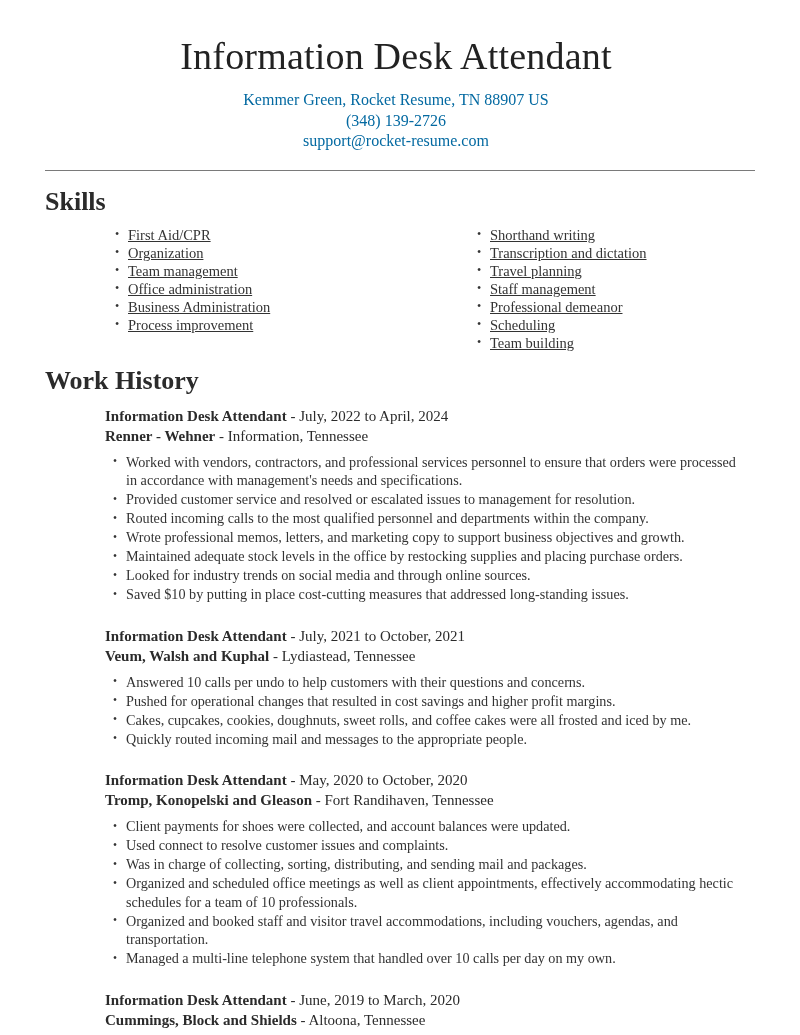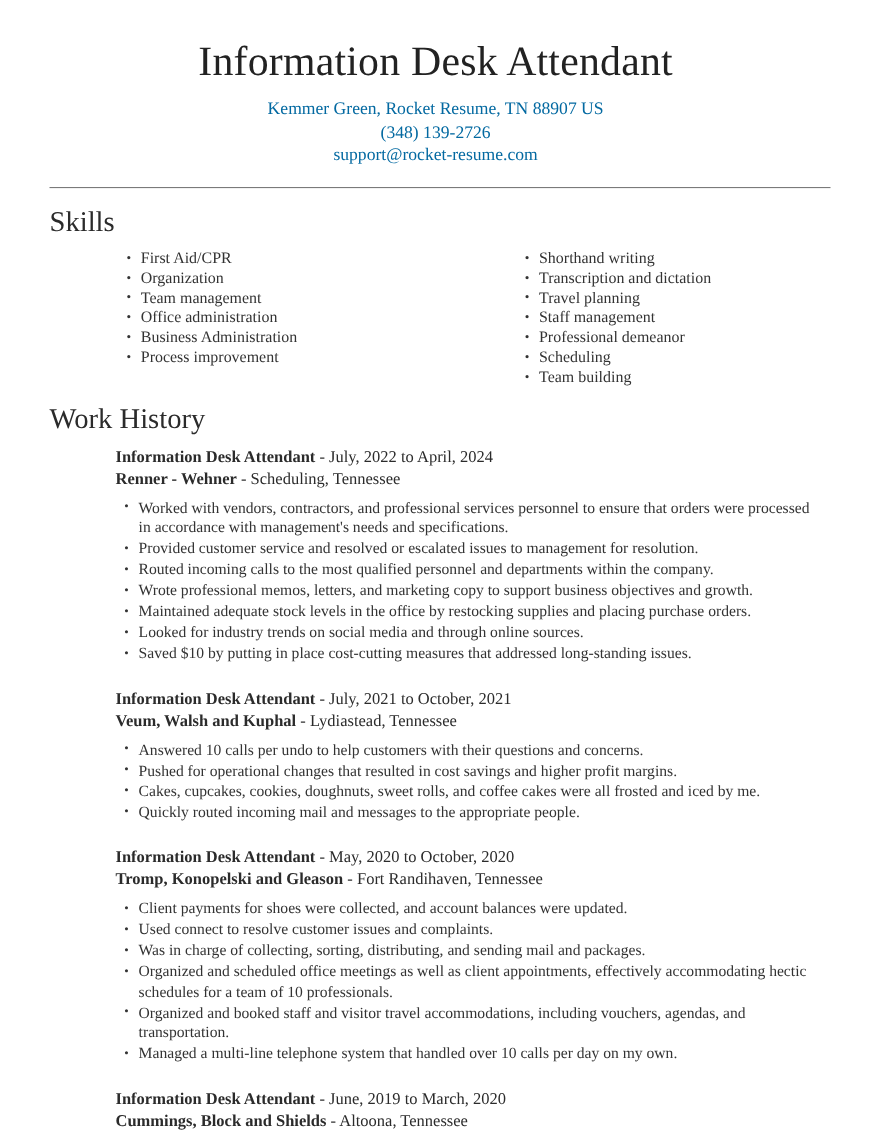--- a/index.html
+++ b/index.html
@@ -50,21 +50,21 @@
     border: 0;
     border-top: 1px solid #7a7a7a;
     margin: 18px 0 0 0;
     width: 710px;
   }
 
   
   .section-heading {
     font-size: 26px;
     line-height: 30px;
-    font-weight: 400;
+    font-weight: 700;
     color: #2b2b2b;
     margin: 0;
     padding: 0;
   }
   .section-skills { padding-top: 16px; }
   .section-work   { padding-top: 14px; }
 
   
   .skills-columns {
     display: flex;
@@ -90,21 +90,21 @@
   }
   ul.bullets > li::before {
     content: "\2022";
     position: absolute;
     left: 0;
     top: -0.5px;
     font-size: 12px;
     line-height: 18px;
     color: #333333;
   }
-  .skills-col ul.bullets > li { margin-bottom: 0px; }
+  .skills-col ul.bullets > li { margin-bottom: 0px; text-decoration: underline; }
 
   
   .jobs { margin-top: 10px; }
   .job { margin-bottom: 22px; }
   .job:last-child { margin-bottom: 0; }
   .job-line {
     padding-left: 60px;
     font-size: 15px;
     line-height: 20px;
     color: #2b2b2b;
@@ -174,21 +174,21 @@
           <li>Team building</li>
         </ul>
     </div>
   </div>
 
   <h2 class="section-heading section-work">Work History</h2>
 
   <div class="jobs" id="jobs">
       <div class="job">
         <div class="job-line"><span class="strong">Information Desk Attendant</span><span class="sep"> - </span><span class="light">July, 2022 to April, 2024</span></div>
-        <div class="job-line"><span class="strong">Renner - Wehner</span><span class="sep"> - </span><span class="light">Scheduling, Tennessee</span></div>
+        <div class="job-line"><span class="strong">Renner - Wehner</span><span class="sep"> - </span><span class="light">Information, Tennessee</span></div>
         <ul class="job-bullets">
           <li>Worked with vendors, contractors, and professional services personnel to ensure that orders were processed in accordance with management's needs and specifications.</li>
           <li>Provided customer service and resolved or escalated issues to management for resolution.</li>
           <li>Routed incoming calls to the most qualified personnel and departments within the company.</li>
           <li>Wrote professional memos, letters, and marketing copy to support business objectives and growth.</li>
           <li>Maintained adequate stock levels in the office by restocking supplies and placing purchase orders.</li>
           <li>Looked for industry trends on social media and through online sources.</li>
           <li>Saved $10 by putting in place cost-cutting measures that addressed long-standing issues.</li>
         </ul>
       </div>

